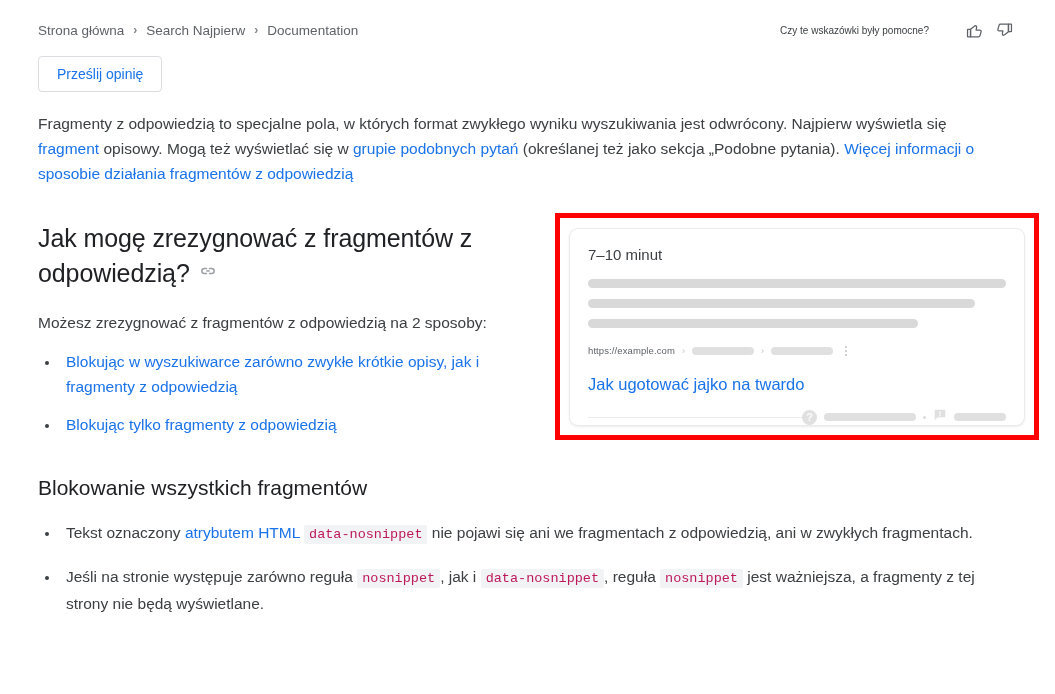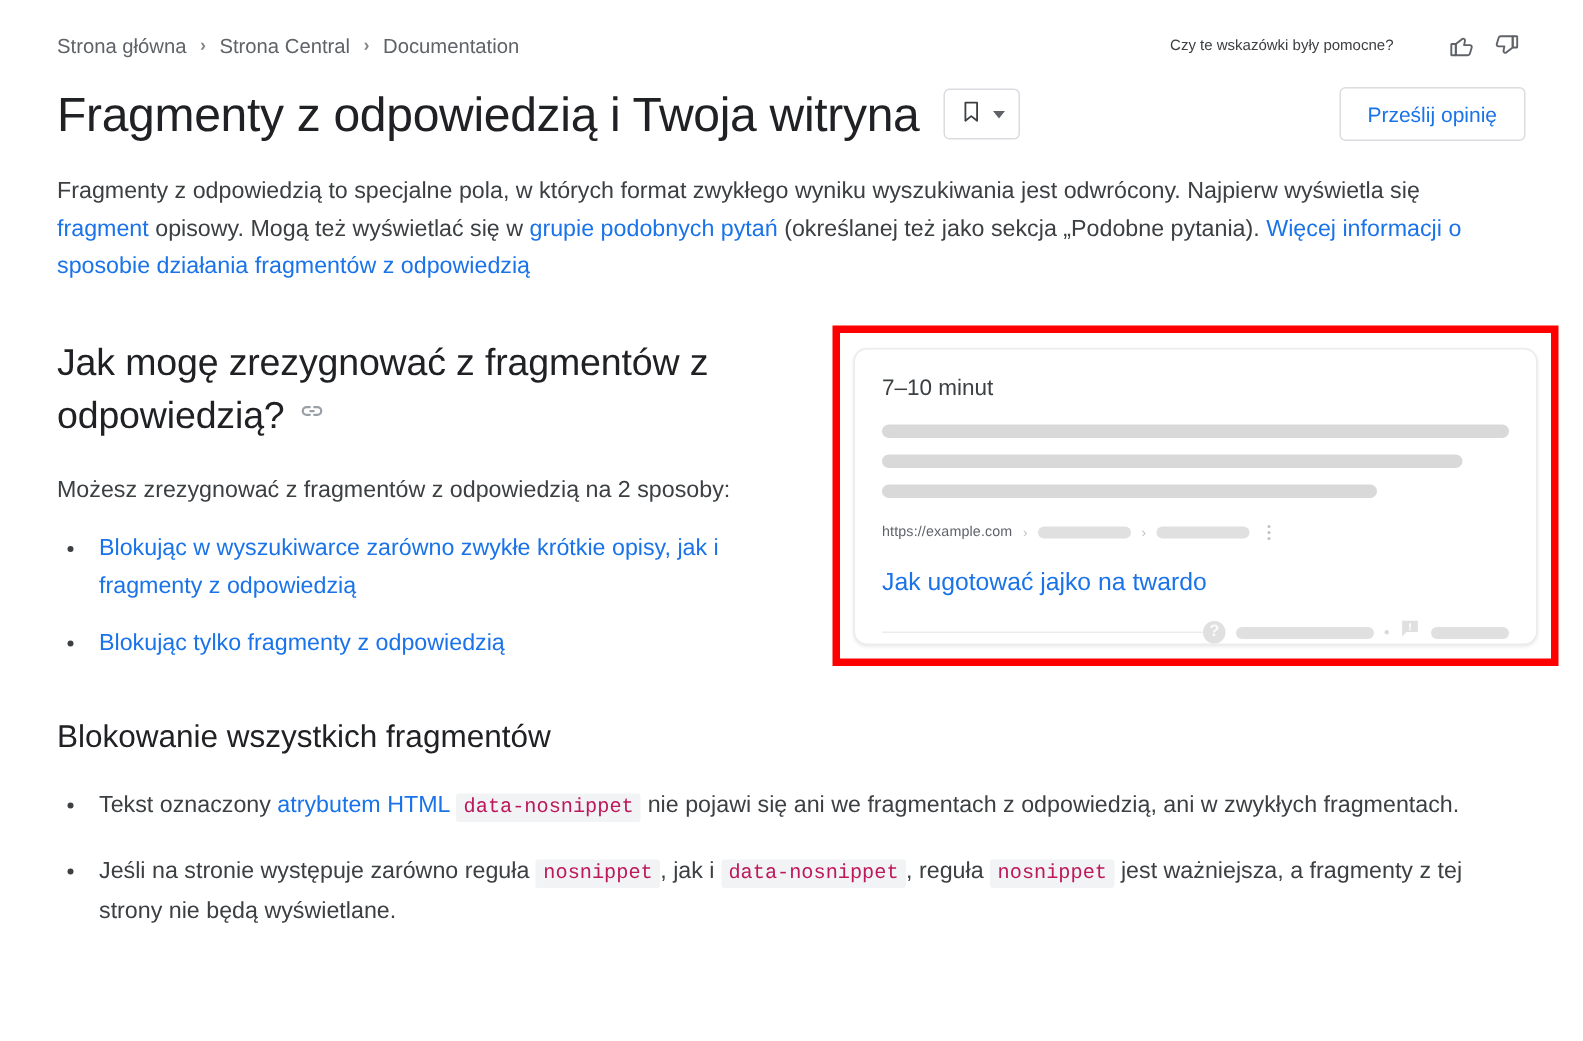--- a/index.html
+++ b/index.html
@@ -148,21 +148,21 @@
 </style>
 </head>
 <body>
 
 <div class="page">
 
   <div class="topbar">
     <nav class="breadcrumb">
       <a class="crumb" href="#">Strona główna</a>
       <span class="crumb-sep">›</span>
-      <a class="crumb" href="#">Strona Central</a>
+      <a class="crumb" href="#">Search Najpierw</a>
       <span class="crumb-sep">›</span>
       <a class="crumb" href="#">Documentation</a>
     </nav>
 
     <div class="feedback-ask">
       <span class="q">Czy te wskazówki były pomocne?</span>
       <button class="thumb-btn">
         <span>
           <svg width="19" height="19" viewBox="0 0 24 24" fill="none" stroke="#5f6368" stroke-width="1.6" stroke-linejoin="round">
             <path d="M7 10.5V20h10.1c.8 0 1.5-.5 1.7-1.2l1.6-5.3c.3-1-.5-2-1.5-2H14l.7-3.6c.2-1-.5-1.9-1.5-1.9-.5 0-1 .3-1.3.7L7 10.5z"></path>
@@ -175,31 +175,20 @@
           <svg width="19" height="19" viewBox="0 0 24 24" fill="none" stroke="#5f6368" stroke-width="1.6" stroke-linejoin="round">
             <path d="M17 13.5V4H6.9c-.8 0-1.5.5-1.7 1.2L3.6 10.5c-.3 1 .5 2 1.5 2H10l-.7 3.6c-.2 1 .5 1.9 1.5 1.9.5 0 1-.3 1.3-.7L17 13.5z"></path>
             <rect x="17" y="4" width="3.8" height="9.5" rx="0.5"></rect>
           </svg>
         </span>
       </button>
     </div>
   </div>
 
   <div class="title-row">
-    <div class="title-left">
-      <h1>Fragmenty z odpowiedzią i Twoja witryna</h1>
-      <button class="bookmark-btn">
-        <span>
-          <svg width="17" height="17" viewBox="0 0 24 24" fill="none" stroke="#3c4043" stroke-width="1.7" stroke-linejoin="round">
-            <path d="M6.5 3.5h11v17l-5.5-4.4-5.5 4.4z"></path>
-          </svg>
-        </span>
-        <span class="caret"></span>
-      </button>
-    </div>
     <button class="feedback-btn">Prześlij opinię</button>
   </div>
 
   <p class="lead"><span>Fragmenty z odpowiedzią to specjalne pola, w których format zwykłego wyniku wyszukiwania jest odwrócony. Najpierw wyświetla się </span><a class="link" href="#">fragment</a><span> opisowy. Mogą też wyświetlać się w </span><a class="link" href="#">grupie podobnych pytań</a><span> (określanej też jako sekcja „Podobne pytania). </span><a class="link" href="#">Więcej informacji o sposobie działania fragmentów z odpowiedzią</a></p>
 
   <div class="cols">
 
     <div class="col-left">
       <h2 class="sec"><span>Jak mogę zrezygnować z fragmentów z odpowiedzią?</span><a class="anchor" href="#"><svg width="18" height="18" viewBox="0 0 24 24" fill="none" stroke="#9aa0a6" stroke-width="2" stroke-linecap="round">
               <path d="M10.5 12h3"></path>

